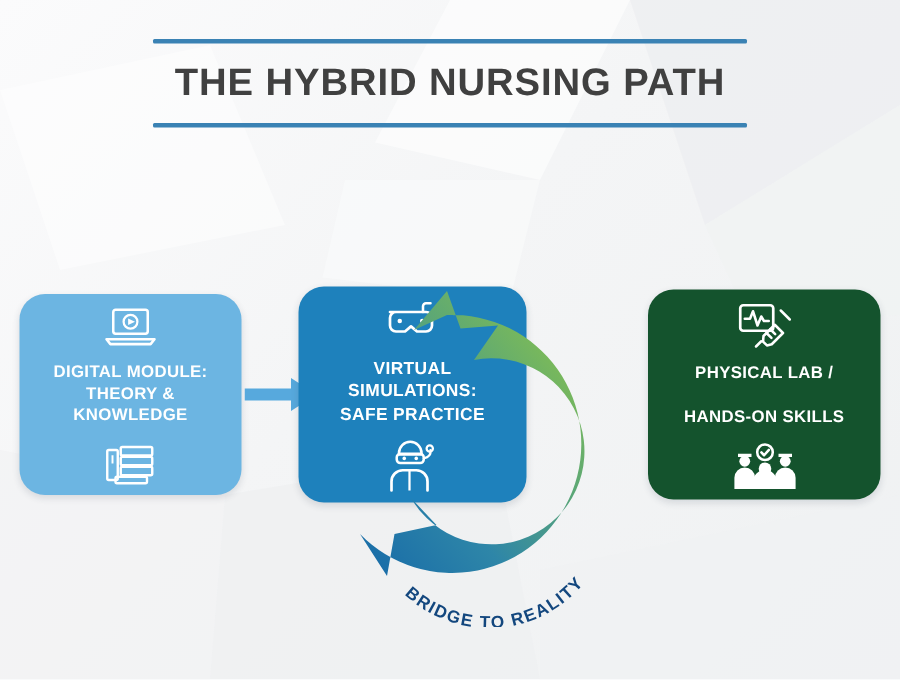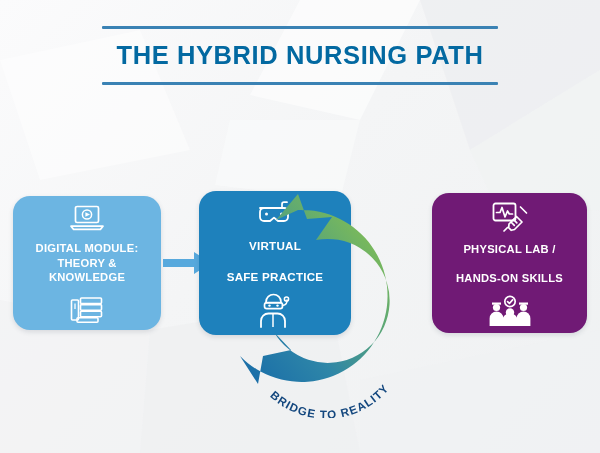--- a/index.html
+++ b/index.html
@@ -39,21 +39,21 @@
     width: 396px;
     height: 3px;
     margin: 0 auto;
     background: #3a82b4;
     border-radius: 1px;
   }
   #title-text {
     font-size: 25.5px;
     font-weight: bold;
     letter-spacing: 0.6px;
-    color: #0369a1;
+    color: #404040;
     line-height: 1;
     padding: 14px 0 13px 0;
     white-space: nowrap;
   }
 
   
   .card {
     position: absolute;
     width: 148px;
     height: 134px;
@@ -62,21 +62,21 @@
     display: flex;
     flex-direction: column;
     align-items: center;
     justify-content: space-between;
     padding: 8px 6px 6px 6px;
     color: #ffffff;
     box-shadow: 0 2px 5px rgba(40,60,80,0.14);
   }
   #card-digital { left: 13px;  top: 196px; background: #6cb5e2; }
   #card-virtual { left: 199px; top: 191px; background: #1e81bc; width: 152px; height: 144px; }
-  #card-physical{ left: 432px; top: 193px; background: #701a75; width: 155px; height: 140px; }
+  #card-physical{ left: 432px; top: 193px; background: #14532d; width: 155px; height: 140px; }
 
   .card-label {
     font-size: 11.2px;
     font-weight: bold;
     line-height: 1.32;
     letter-spacing: 0.25px;
     text-align: center;
     text-transform: uppercase;
     margin: 0;
   }
@@ -168,21 +168,21 @@
 
   <div class="card" id="card-virtual">
     <span class="icon-slot">
       <svg width="40" height="30" viewBox="0 0 40 30">
         <path d="M5 9 h24 a4 4 0 0 1 4 4 v5 a4 4 0 0 1 -4 4 h-6 l-4 -3.4 -4 3.4 h-6 a4 4 0 0 1 -4 -4 v-5 a4 4 0 0 1 4 -4 z" fill="none" stroke="#ffffff" stroke-width="1.8" stroke-linejoin="round"></path>
         <circle cx="11.5" cy="15" r="1.5" fill="#ffffff"></circle>
         <circle cx="26.5" cy="15" r="1.5" fill="#ffffff"></circle>
         <path d="M27 9 V5.2 a2 2 0 0 1 2 -2 h3" fill="none" stroke="#ffffff" stroke-width="1.7" stroke-linecap="round"></path>
       </svg>
     </span>
-    <p class="card-label"><span>VIRTUAL</span><br><br><span>SAFE PRACTICE</span></p>
+    <p class="card-label"><span>VIRTUAL</span><br><span>SIMULATIONS:</span><br><span>SAFE PRACTICE</span></p>
     <span class="icon-slot">
       <svg width="40" height="36" viewBox="0 0 40 36">
         <path d="M11 9 a7.5 7.5 0 0 1 15 0 v1 h-15 z" fill="none" stroke="#ffffff" stroke-width="1.7"></path>
         <rect x="9.5" y="9.5" width="18" height="6.2" rx="2.4" fill="none" stroke="#ffffff" stroke-width="1.7"></rect>
         <circle cx="14.5" cy="12.6" r="1.2" fill="#ffffff"></circle>
         <circle cx="22.5" cy="12.6" r="1.2" fill="#ffffff"></circle>
         <path d="M27.5 12.6 q5 -1 4.5 -5.5" fill="none" stroke="#ffffff" stroke-width="1.5" stroke-linecap="round"></path>
         <circle cx="31.5" cy="6" r="2.1" fill="none" stroke="#ffffff" stroke-width="1.5"></circle>
         <path d="M6 34 v-6 a7.5 7.5 0 0 1 7.5 -7.5 h9 a7.5 7.5 0 0 1 7.5 7.5 v6" fill="none" stroke="#ffffff" stroke-width="1.8" stroke-linecap="round"></path>
         <line x1="18" y1="21" x2="18" y2="34" stroke="#ffffff" stroke-width="1.5"></line>

